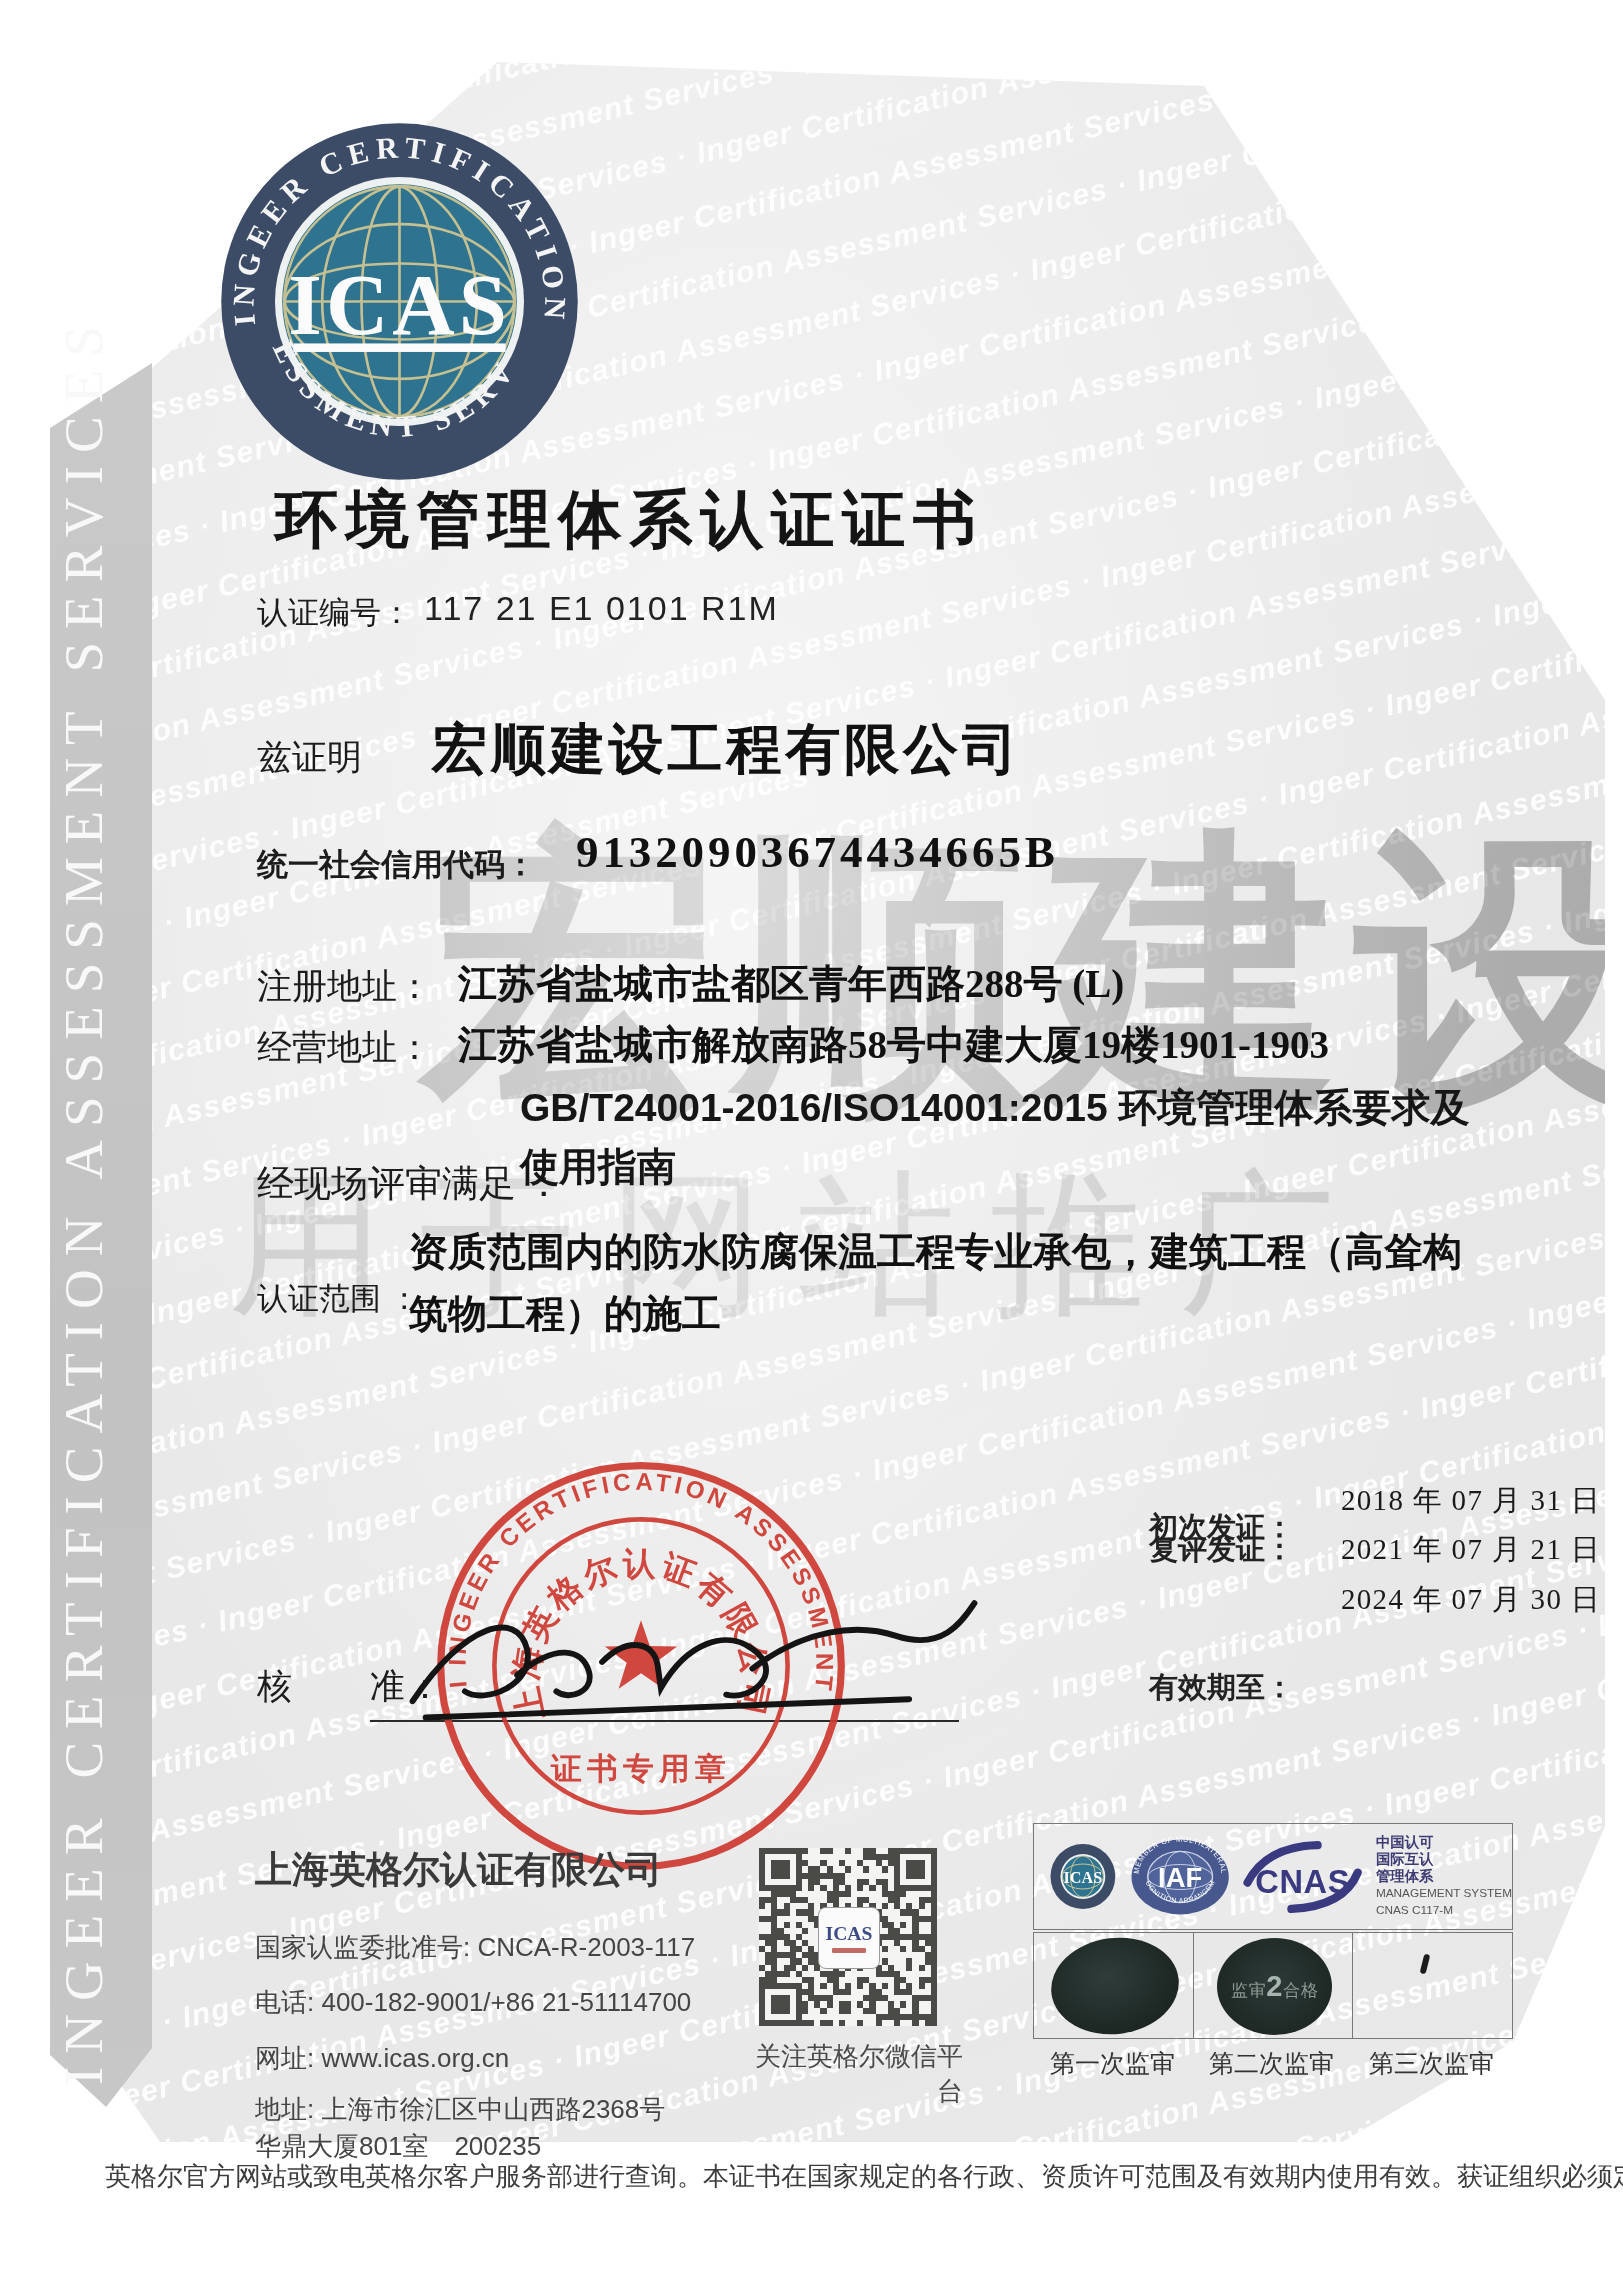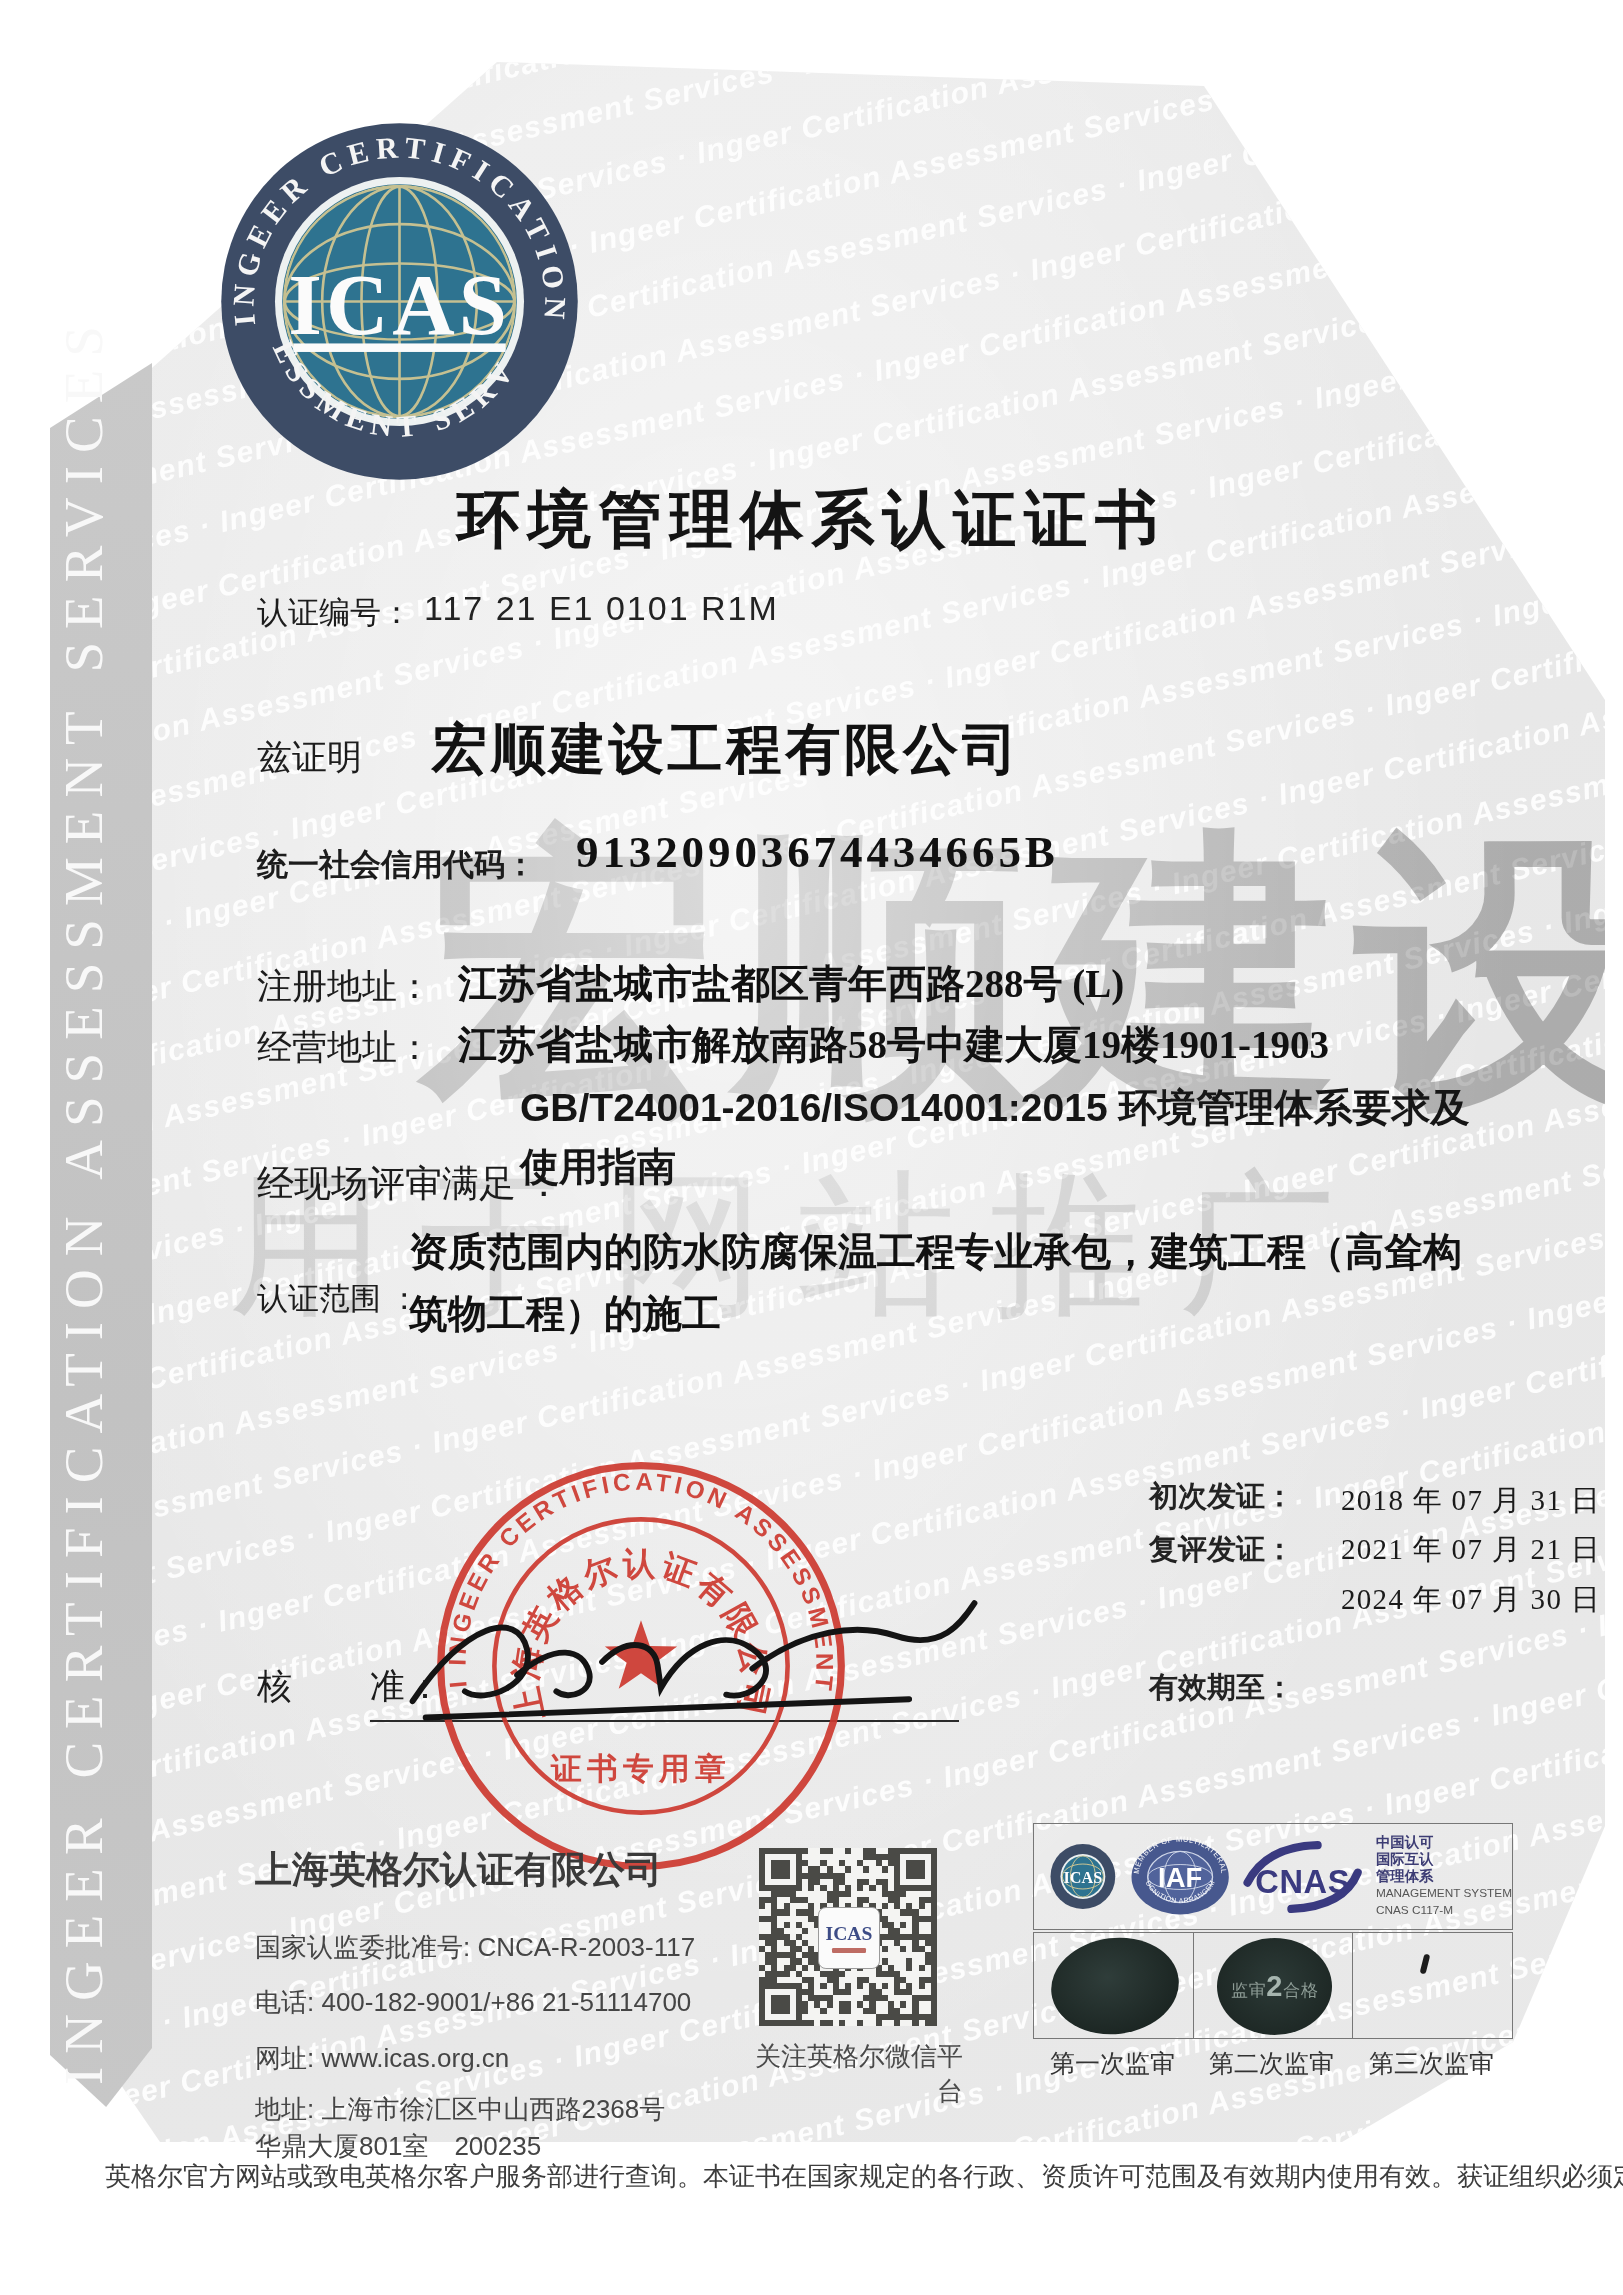--- a/index.html
+++ b/index.html
@@ -34,21 +34,21 @@
     transform:rotate(-90deg);transform-origin:center;text-align:center;
     font-family:"Liberation Serif",serif;font-size:55px;letter-spacing:13px;
     color:#f8f8f8;white-space:nowrap;}
 
   
   .content{position:absolute;inset:0;z-index:5;color:#1c1c1c;}
   .abs{position:absolute;}
 
   .icas-logo{left:216px;top:118px;width:367px;height:367px;}
 
-  .title{left:275px;top:477px;width:1073px;text-align:center;font-size:63px;font-weight:bold;
+  .title{left:275px;top:477px;width:1073px;text-align:left;font-size:63px;font-weight:bold;
     letter-spacing:7.9px;color:#141414;font-family:"Liberation Sans",sans-serif;white-space:nowrap;}
 
   .serif{font-family:"Liberation Serif",serif;}
   .certno-label{left:257px;top:592px;font-size:31px;}
   .certno-value{left:424px;top:589px;font-size:34px;letter-spacing:2px;color:#222;}
 
   .certify-label{left:257px;top:734px;font-size:35px;}
   .company-name{left:432px;top:713px;font-size:55px;font-weight:bold;letter-spacing:3.9px;color:#111;}
 
   .credit-label{left:257px;top:844px;font-size:31px;font-weight:600;}
@@ -64,21 +64,21 @@
     font-family:"Liberation Sans",sans-serif;}
   .std-line2{left:520px;top:1140px;font-size:39px;font-weight:600;color:#161616;
     font-family:"Liberation Sans",sans-serif;}
 
   .scope-label{left:257px;top:1278px;font-size:31px;}
   .scope-line1{left:409px;top:1225px;font-size:39px;font-weight:bold;color:#111;white-space:nowrap;}
   .scope-line2{left:409px;top:1287px;font-size:39px;font-weight:bold;color:#111;}
 
   .date-label{font-size:29px;font-weight:bold;color:#222;font-family:"Liberation Sans",sans-serif;}
   .date-value{font-size:29px;color:#1a1a1a;font-family:"Liberation Serif",serif;letter-spacing:1.3px;}
-  .d0l{left:1149px;top:1477px;} .d0v{left:1341px;top:1481px;}
+  .d0l{left:1149px;top:1508px;} .d0v{left:1341px;top:1481px;}
   .d1l{left:1149px;top:1530px;} .d1v{left:1341px;top:1530px;}
   .d2l{left:1149px;top:1668px;} .d2v{left:1341px;top:1580px;text-align:right;}
 
   .approval-label{left:257px;top:1663px;font-size:35px;letter-spacing:2.6px;}
   .approval-line{left:370px;top:1720px;width:589px;height:2px;background:#2a2a2a;}
   .seal{left:425px;top:1450px;width:432px;height:432px;opacity:.92;}
   .signature{left:386px;top:1564px;width:602px;height:196px;}
 
   .issuer-name{left:255px;top:1845px;font-size:37px;font-weight:bold;color:#3a3a3a;
     font-family:"Liberation Sans",sans-serif;}

